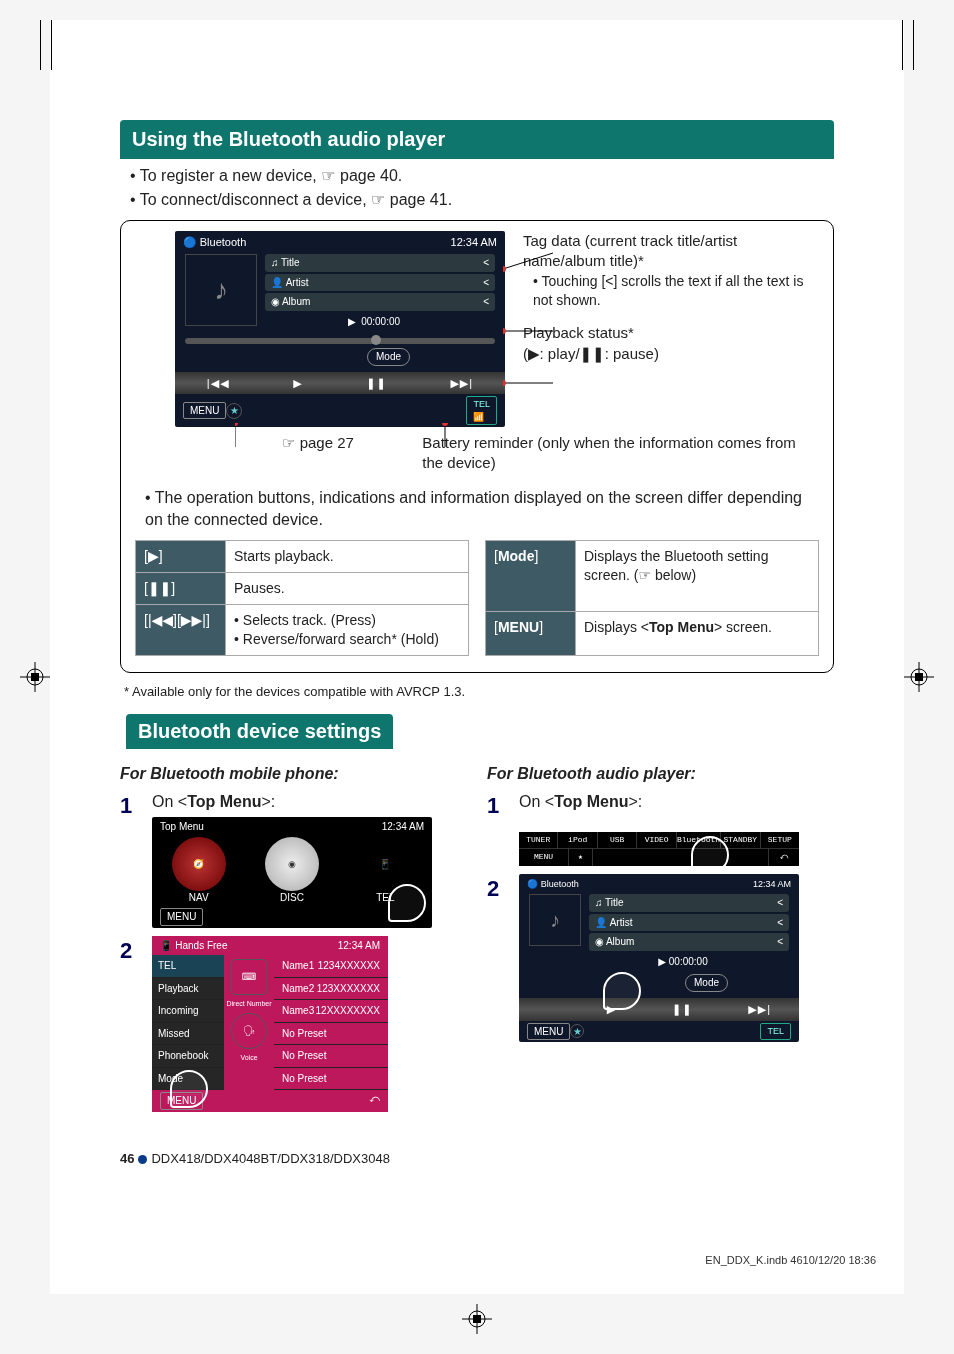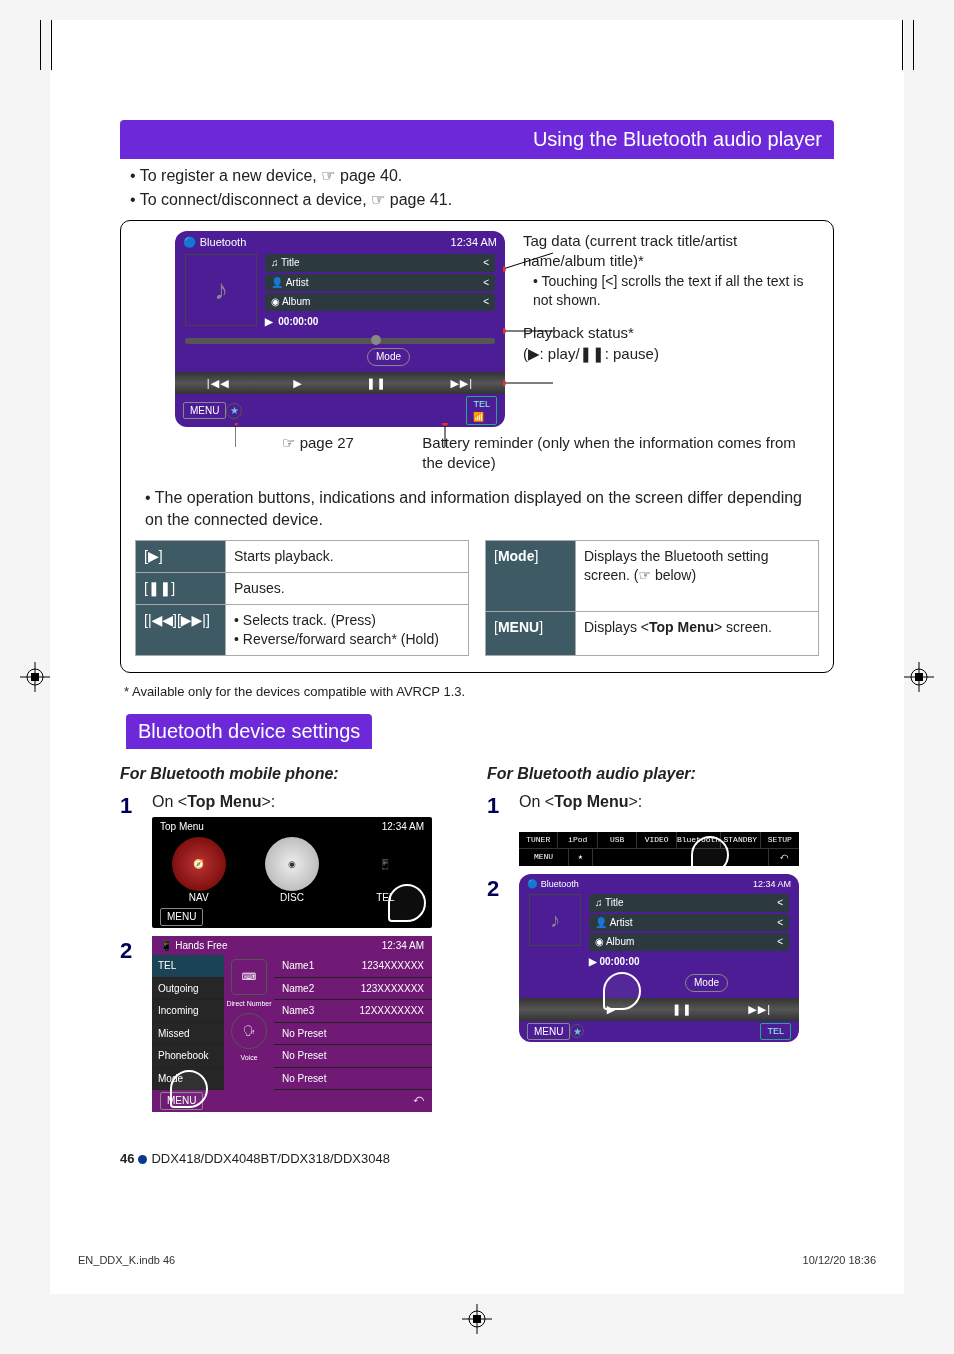--- a/index.html
+++ b/index.html
@@ -31,65 +31,64 @@
   .crop-lines-top { position:absolute; top:0; left:-10px; right:-10px; height:50px; border-left:1px solid #000; border-right:1px solid #000; }
   .crop-lines-top::before { content:""; position:absolute; left:10px; top:0; height:50px; border-left:1px solid #000;}
   .crop-lines-top::after  { content:""; position:absolute; right:10px; top:0; height:50px; border-left:1px solid #000;}
   .page-inner {
     padding: 100px 70px 40px 70px;
     font-size: 16px;
     line-height: 1.35;
   }
 
   .section-bar {
-    background:#6d28d9;
+    background:#0f766e;
     color:#fff;
-    font-weight:normal;
+    font-weight:bold;
     font-size:20px;
     padding:6px 12px;
     border-radius:4px 4px 0 0;
-    text-align:right;
   }
   .indent-bar { margin-left:6px; display:inline-block; padding:4px 12px; border-radius:4px 4px 0 0;}
   ul.bullets { list-style: none; margin: 6px 0 10px 10px; }
   ul.bullets li::before { content:"• "; }
   ul.bullets li { margin: 2px 0; }
 
   .framed {
     border:1px solid #000;
     border-radius:10px;
     padding:10px 14px 16px;
     margin-top:4px;
   }
 
   .col2 { display:flex; gap:20px; }
   .col2 > div { flex:1; }
 
   .bt-screen {
     width: 330px;
-    background:#4c1d95;
+    background:#0f172a;
     color:#fff;
     font-size:11px;
-    border-radius:12px;
+    border-radius:2px;
     position:relative;
   }
   .bt-top { display:flex; justify-content:space-between; padding:4px 8px; }
   .bt-track { display:flex; gap:8px; padding:0 10px 6px; }
   .bt-note {
     width:72px; height:72px;
     border:1px solid #444;
     display:flex; align-items:center; justify-content:center;
     color:#888; font-size:28px;
   }
   .bt-fields { flex:1; display:flex; flex-direction:column; gap:2px; }
   .bt-field {
     background:#2c3a3f; border-radius:3px; padding:2px 6px; display:flex; justify-content:space-between; align-items:center;
     font-size:10px;
   }
-  .bt-time { text-align:left; padding:2px 12px 0 0; font-size:10px;font-weight:bold;}
+  .bt-time { text-align:center; padding:2px 12px 0 0; font-size:10px;}
   .bt-progress { margin:4px 10px 4px 10px; height:6px; background:#555; border-radius:3px; position:relative;}
   .bt-progress .knob { position:absolute; left:60%; top:-3px; width:10px; height:10px; background:#888; border-radius:50%;}
   .bt-mode { margin:0 0 6px 96px; font-size:10px; display:inline-block; border:1px solid #888; border-radius:10px; padding:1px 8px;}
   .bt-controls { display:flex; justify-content:space-around; background:linear-gradient(#333,#555,#333); padding:4px 0; font-size:11px; letter-spacing:1px;}
   .bt-menu { display:flex; justify-content:space-between; align-items:center; padding:2px 8px; font-size:10px;}
   .bt-menu .mbox{ border:1px solid #888; padding:1px 6px; border-radius:2px;}
   .bt-menu .tel{ border:1px solid #2a8; color:#8fe; padding:1px 6px; border-radius:2px; font-size:9px;}
   .call-line { stroke:#000; stroke-width:1; fill:none; }
   .call-dot { fill:#d33; }
   .btn-tables { display:flex; gap:16px; margin-top:6px; }
@@ -120,35 +119,35 @@
   .finger .f {
     position:absolute; width:38px; height:38px; border:2px solid #fff; border-radius:50% 50% 50% 10%;
     background:rgba(255,255,255,0.05); pointer-events:none;
   }
 
   .strip-wrap { width:280px; }
   .strip { display:flex; background:#000; color:#fff; font-size:8px; }
   .strip .cell{ flex:1; text-align:center; padding:3px 0; border-right:1px solid #333;}
   .strip .cell:last-child{ border:none;}
 
-  .hands-screen { width:280px; background:#701a75; color:#fff; font-size:10px;}
+  .hands-screen { width:236px; background:#be185d; color:#fff; font-size:10px;}
   .hands-top { display:flex; justify-content:space-between; padding:3px 8px;}
   .hands-body { display:flex; }
   .hands-nav { width:72px; display:flex; flex-direction:column;}
   .hands-nav div{ padding:4px 6px; border-bottom:1px solid #222; background:#262626;}
   .hands-nav div.active{ background:#1a4455;}
   .hands-rows { flex:1; display:flex; flex-direction:column;}
   .hands-rows div{ display:flex; justify-content:space-between; padding:4px 8px; border-bottom:1px solid #222;}
   .hands-icons { width:50px; display:flex; flex-direction:column; align-items:center; justify-content:flex-start; gap:4px; padding-top:4px;}
 
   .page-num { font-size:13px; margin-top:30px; }
   .page-num b { font-weight:bold; }
   .dot { display:inline-block; width:9px; height:9px; border-radius:50%; background:#0a3a8a; vertical-align:middle; margin:0 4px;}
 
-  .footer-line { position:absolute; left:0; right:0; bottom:28px; display:flex; justify-content:space-between; padding:0 28px; font-size:11px; color:#333; }
+  .footer-line { position:absolute; left:0; right:0; bottom:28px; display:flex; justify-content:flex-end; padding:0 28px; font-size:11px; color:#333; }
 
   .call-block { position:relative; display:flex; gap:18px; align-items:flex-start;}
   .annot-col { flex:1; font-size:15px; }
   .annot-col .item { margin-bottom:14px; }
   .annot-col .sub { margin-left:10px; font-size:14px;}
   .below-annot { display:flex; justify-content:space-between; font-size:15px; margin-top:6px;}
   .below-annot .l { width:32%; text-align:right;}
   .below-annot .r { width:58%;margin-left:42px;}
 </style>
 </head>
@@ -367,21 +366,21 @@
             <div class="num">2</div>
             <div class="body">
               <div class="hands-screen finger">
                 <div class="hands-top">
                   <span>📱 <span>Hands Free</span></span>
                   <span>12:34 AM</span>
                 </div>
                 <div class="hands-body">
                   <div class="hands-nav">
                     <div class="active">TEL</div>
-                    <div>Outgoing</div>
+                    <div>Playback</div>
                     <div>Incoming</div>
                     <div>Missed</div>
                     <div>Phonebook</div>
                     <div>Mode</div>
                   </div>
                   <div class="hands-icons">
                     <div style="width:36px;height:36px;border:1px solid #555;border-radius:4px;display:flex;align-items:center;justify-content:center;">⌨</div>
                     <div style="font-size:7px;">Direct Number</div>
                     <div style="width:36px;height:36px;border:1px solid #555;border-radius:50%;display:flex;align-items:center;justify-content:center;">🗣</div>
                     <div style="font-size:7px;">Voice</div>

